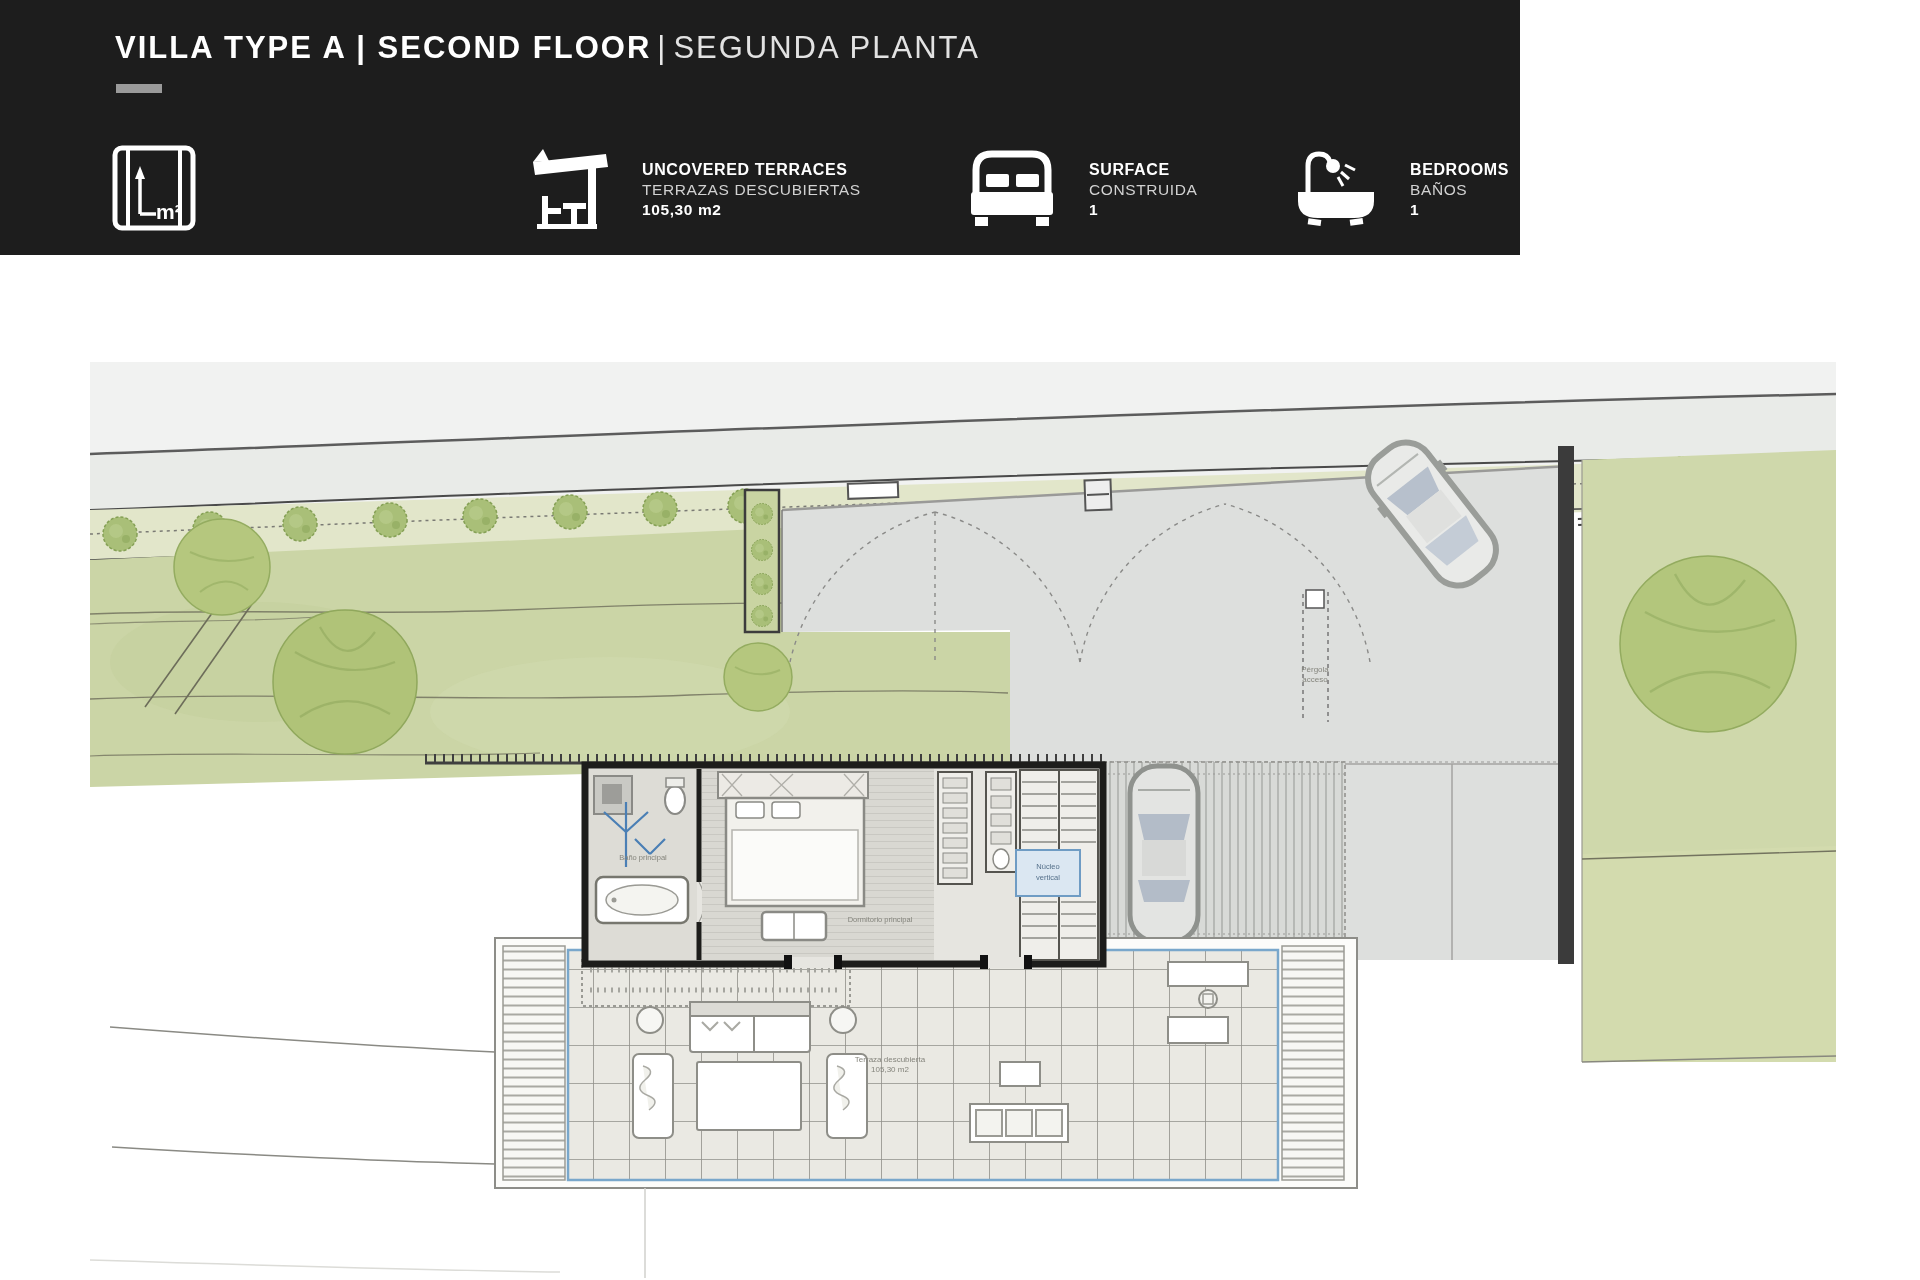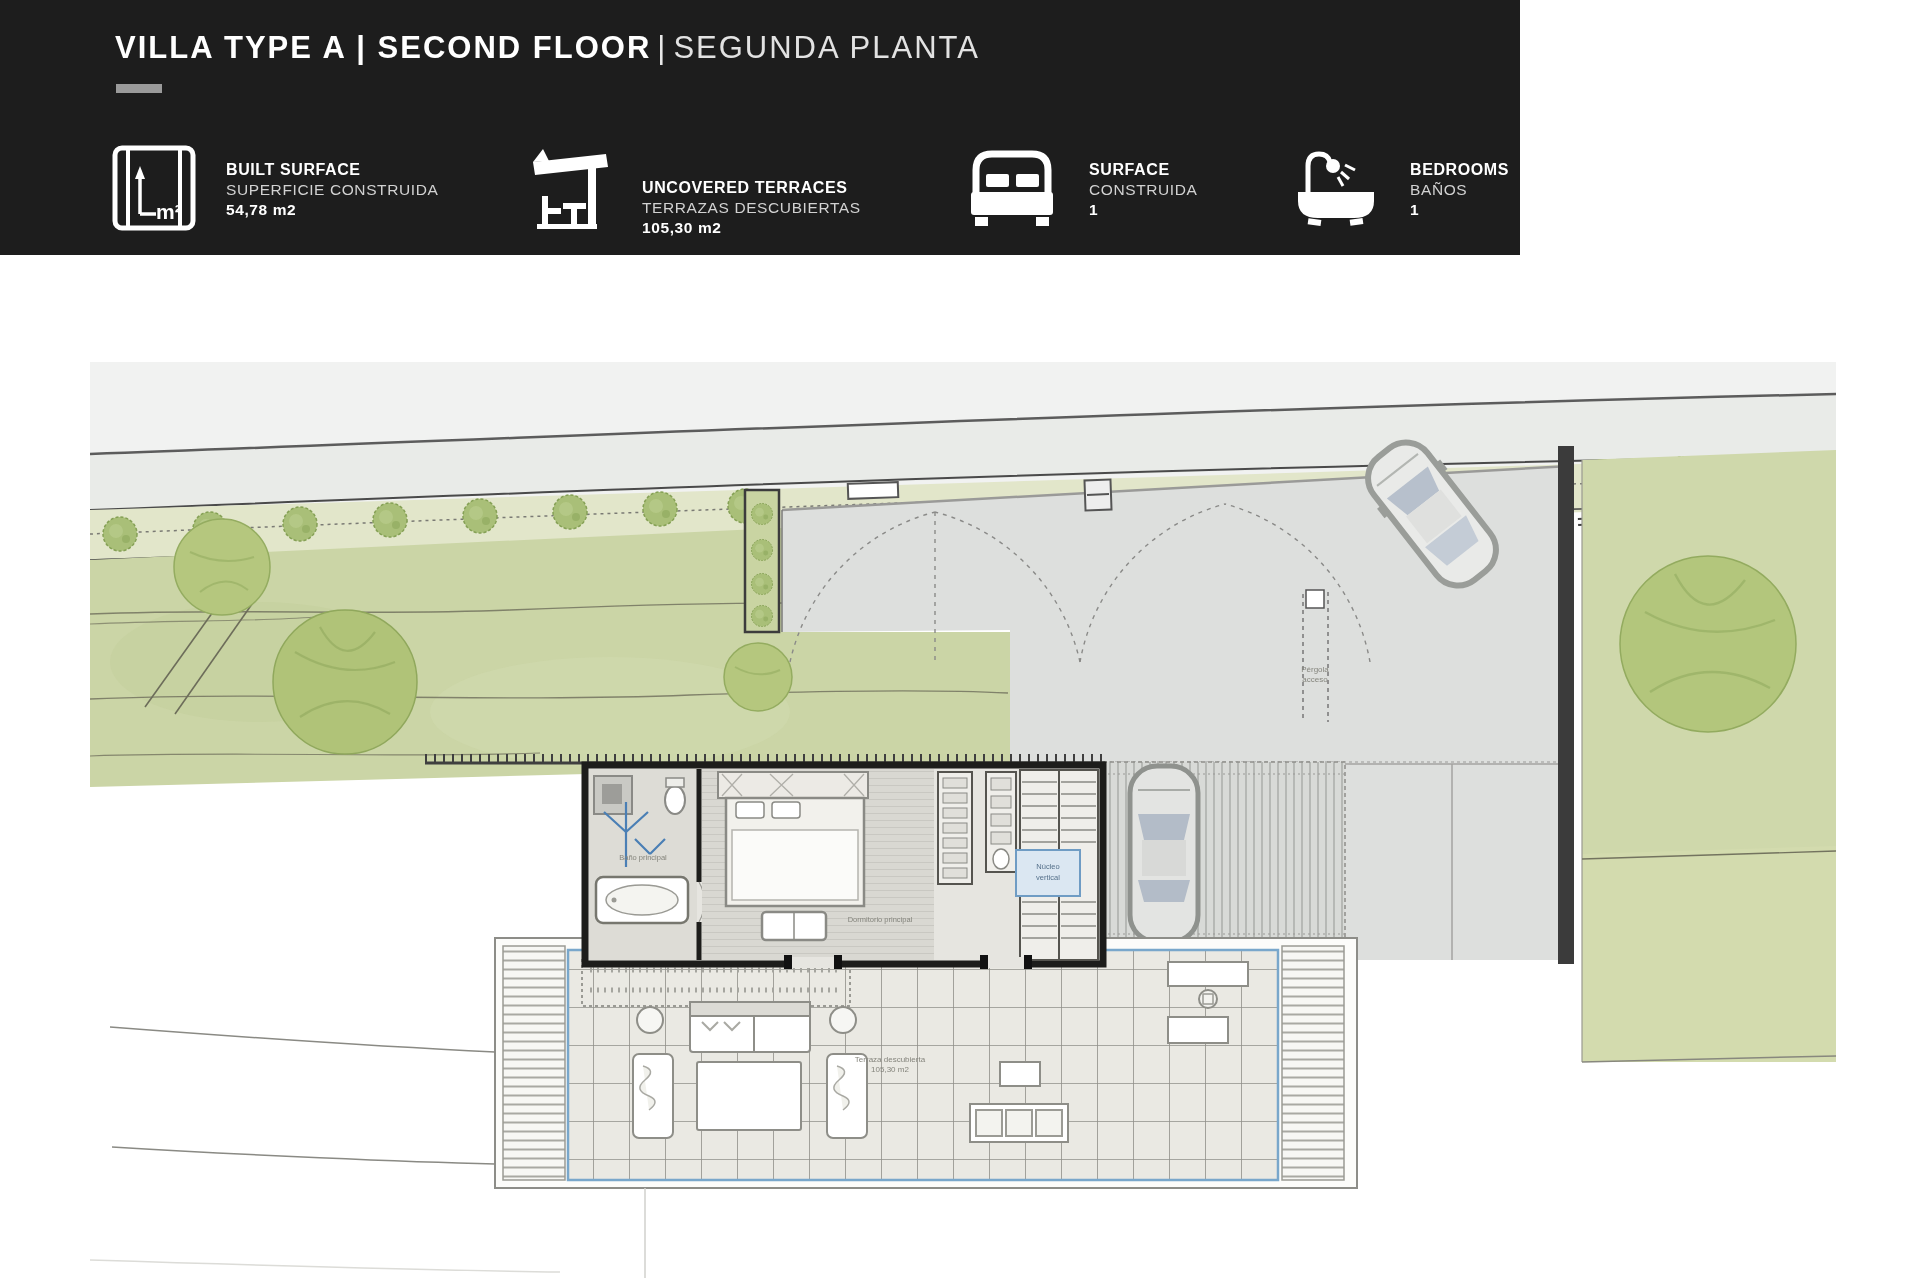--- a/index.html
+++ b/index.html
@@ -33,28 +33,23 @@
       <svg width="84" height="92" viewBox="0 0 84 92">
         <rect x="3" y="6" width="78" height="80" rx="7" fill="none" stroke="#fff" stroke-width="5"></rect>
         <line x1="16" y1="8" x2="16" y2="84" stroke="#fff" stroke-width="4"></line>
         <line x1="68" y1="8" x2="68" y2="84" stroke="#fff" stroke-width="4"></line>
         <line x1="28" y1="72" x2="28" y2="34" stroke="#fff" stroke-width="3.5"></line>
         <polygon points="28,24 23,37 33,37" fill="#fff"></polygon>
         <line x1="28" y1="72" x2="44" y2="72" stroke="#fff" stroke-width="3.5"></line>
         <text x="44" y="77" font-size="21" font-weight="bold" fill="#fff">m²</text>
       </svg>
     </span>
-    <span class="tx">
-      <div class="en">BUILT SURFACE</div>
-      <div class="es">SUPERFICIE CONSTRUIDA</div>
-      <div class="val">54,78 m2</div>
-    </span>
   </div>
 
-  <div class="stat" style="left:528px;align-items:flex-end;">
+  <div class="stat" style="left:528px;">
     <span class="ic">
       <svg width="84" height="92" viewBox="0 0 84 92">
         <polygon points="5,20 78,12 80,25 7,33" fill="#fff"></polygon>
         <polygon points="5,20 15,7 21,19" fill="#fff"></polygon>
         <rect x="60" y="25" width="8" height="58" fill="#fff"></rect>
         <rect x="14" y="54" width="6" height="30" fill="#fff"></rect>
         <rect x="14" y="66" width="19" height="6" fill="#fff"></rect>
         <rect x="35" y="61" width="23" height="6" fill="#fff"></rect>
         <rect x="43" y="66" width="6" height="18" fill="#fff"></rect>
         <rect x="9" y="82" width="60" height="5" fill="#fff"></rect>

